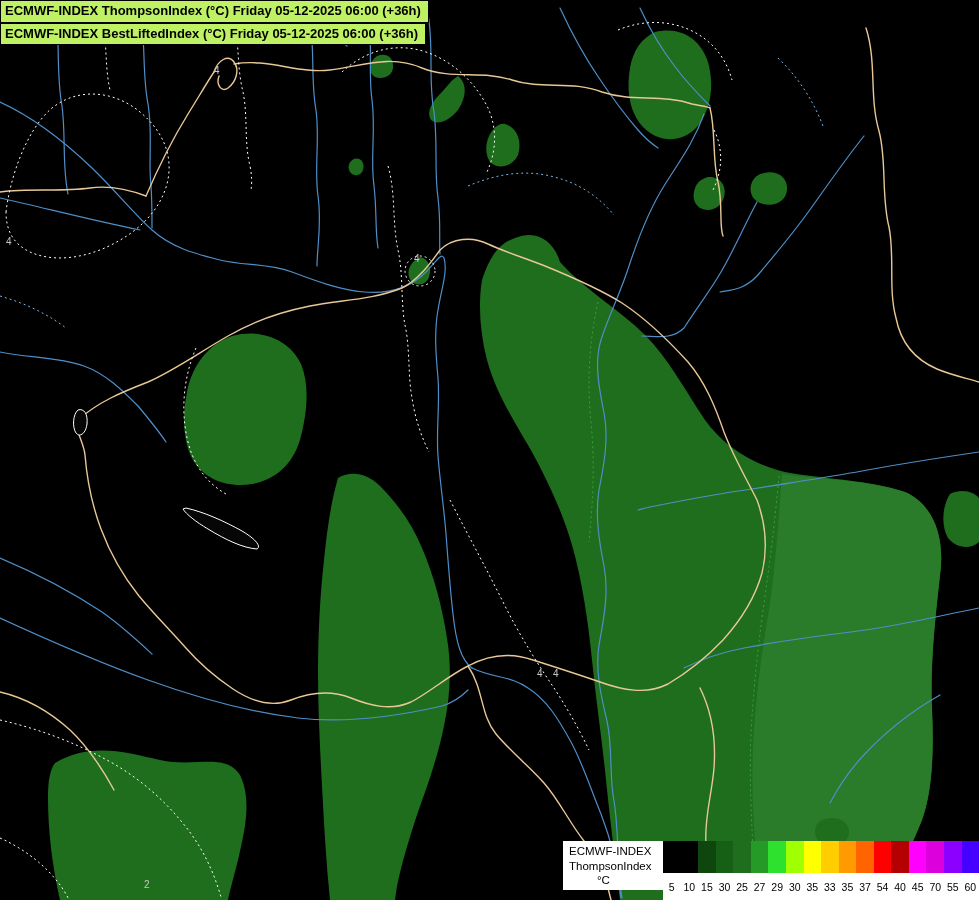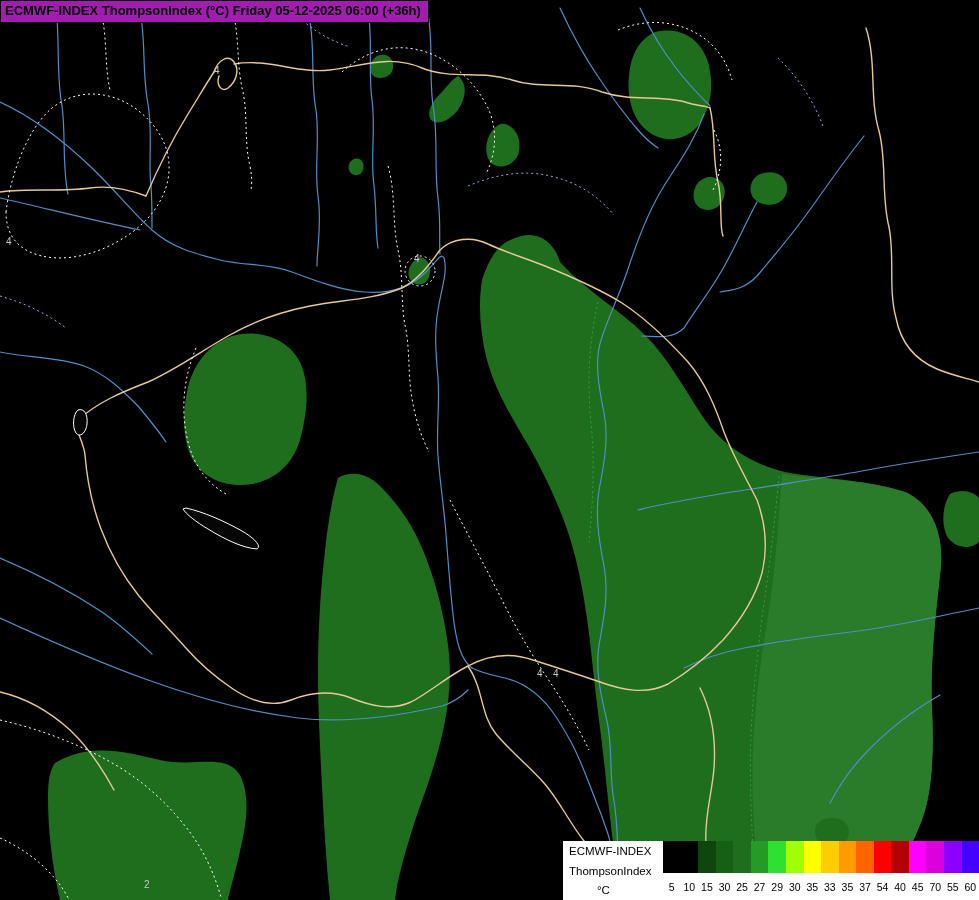--- a/index.html
+++ b/index.html
@@ -14,29 +14,29 @@
   }
   html,body{margin:0;padding:0;background:#222;}
   .stage{
     position:relative;width:979px;height:900px;overflow:hidden;
     background:var(--background);
     font-family:"Liberation Sans",sans-serif;
   }
   .stage svg{position:absolute;left:0;top:0;}
   .hdr{position:absolute;left:0;top:0;display:flex;flex-direction:column;align-items:flex-start;z-index:5;}
   .hdr-line{
-    background:#a21caf;color:#000000;border:1px solid #000;
+    background:#bef264;color:#000000;border:1px solid #000;
     font-size:13px;font-weight:bold;line-height:1.35;
     padding:1px 7px 2px 4px;white-space:nowrap;
   }
   .labels{position:absolute;left:0;top:0;width:100%;height:100%;z-index:3;pointer-events:none;}
   .map-label{position:absolute;color:#c8c8c8;font-size:10px;line-height:10px;}
   .legend{position:absolute;right:0;bottom:0;display:flex;z-index:6;}
   .legend-info{
-    background:#ffffff;color:#000000;width:100px;height:59px;box-sizing:border-box;
+    background:#ffffff;color:#000000;width:100px;height:49px;box-sizing:border-box;
     padding:4px 4px 3px 6px;display:flex;flex-direction:column;justify-content:space-between;
     font-size:11.5px;line-height:1.1;
   }
   .legend-unit{padding-left:28px;}
   .legend-scale{display:flex;flex-direction:column;width:316px;height:59px;}
   .legend-swatches{display:flex;height:32px;}
   .legend-swatch{flex:1;height:100%;}
   .legend-values{display:flex;height:27px;background:#ffffff;align-items:center;}
   .legend-value{flex:1;text-align:center;font-size:10.5px;color:#000000;}
 </style>
@@ -142,20 +142,21 @@
       <span class="map-label" style="left: 214px; top: 66px;">4</span>
       <span class="map-label" style="left: 6px; top: 237px;">4</span>
       <span class="map-label" style="left: 414px; top: 254px;">4</span>
       <span class="map-label" style="left: 537px; top: 669px;">4</span>
       <span class="map-label" style="left: 553px; top: 669px;">4</span>
       <span class="map-label" style="left: 144px; top: 880px;">2</span>
     </div>
 
   <div class="hdr">
     <div class="hdr-line">ECMWF-INDEX ThompsonIndex (°C) Friday 05-12-2025 06:00 (+36h)</div>
+    <div class="hdr-line">ECMWF-INDEX BestLiftedIndex (°C) Friday 05-12-2025 06:00 (+36h)</div>
   </div>
 
   <div class="legend">
     <div class="legend-info">
       <span>ECMWF-INDEX</span>
       <span>ThompsonIndex</span>
       <span class="legend-unit">°C</span>
     </div>
     <div class="legend-scale">
       <div class="legend-swatches">

